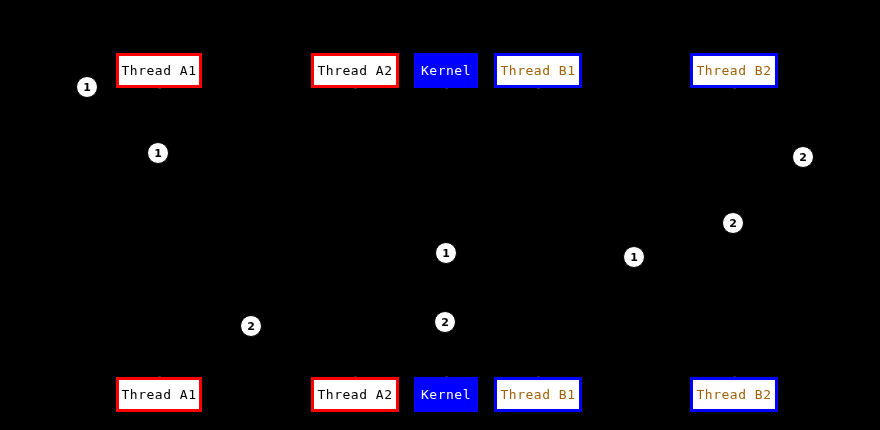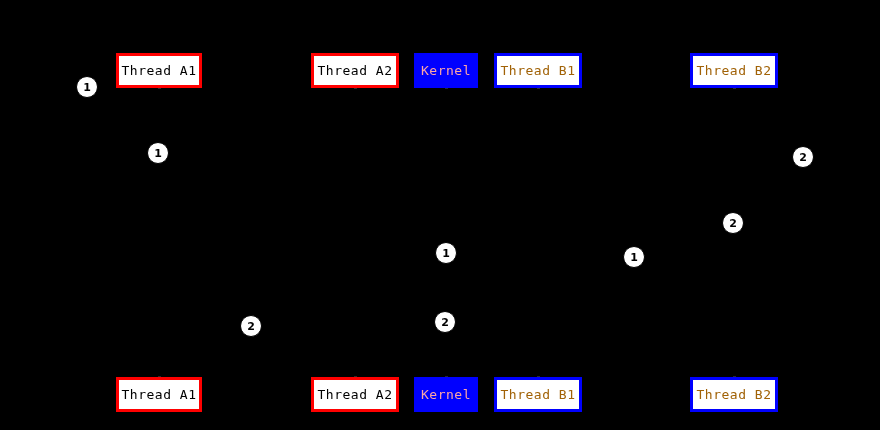--- a/index.html
+++ b/index.html
@@ -47,21 +47,21 @@
     color: #000000;
   }
   .pbox.blue {
     border: 3px solid #0000ff;
     background: #ffffff;
     color: #a16207;
   }
   .pbox.kernel {
     border: 0;
     background: #0000ff;
-    color: #fca5a5;
+    color: #ffffff;
   }
 
   
   .bullet {
     position: absolute;
     width: 22px;
     height: 22px;
     border-radius: 50%;
     background: #ffffff;
     border: 1px solid #000000;

